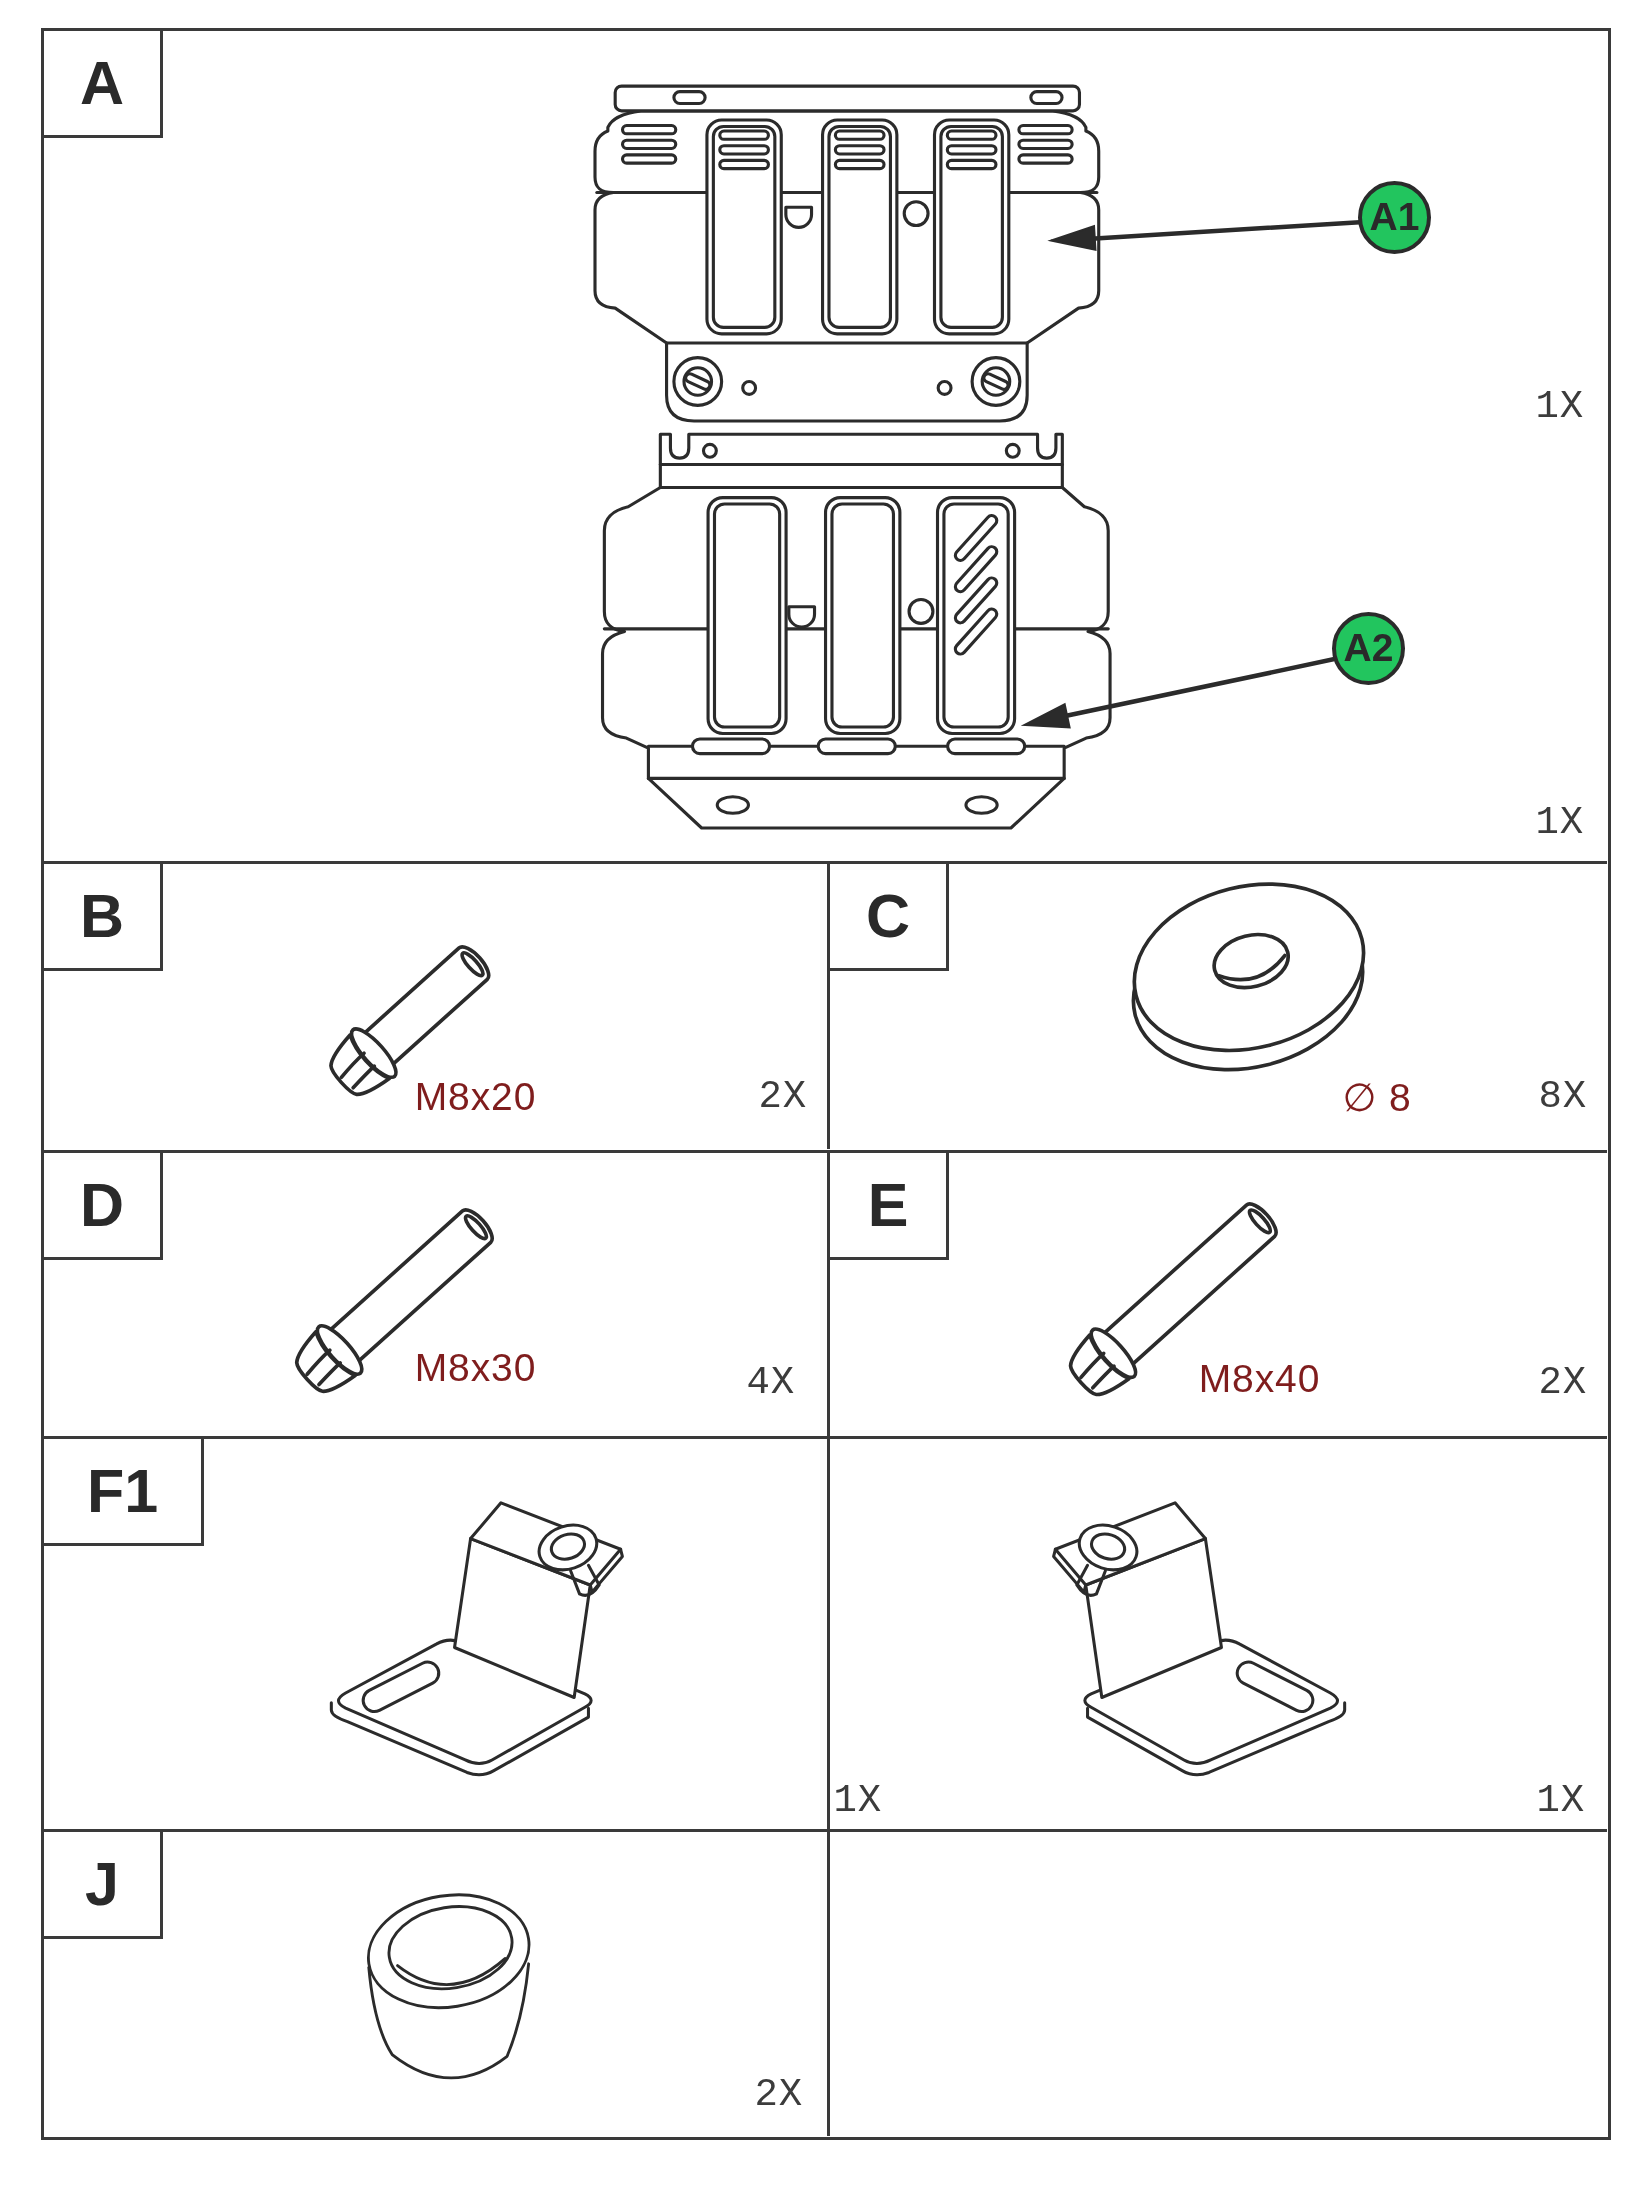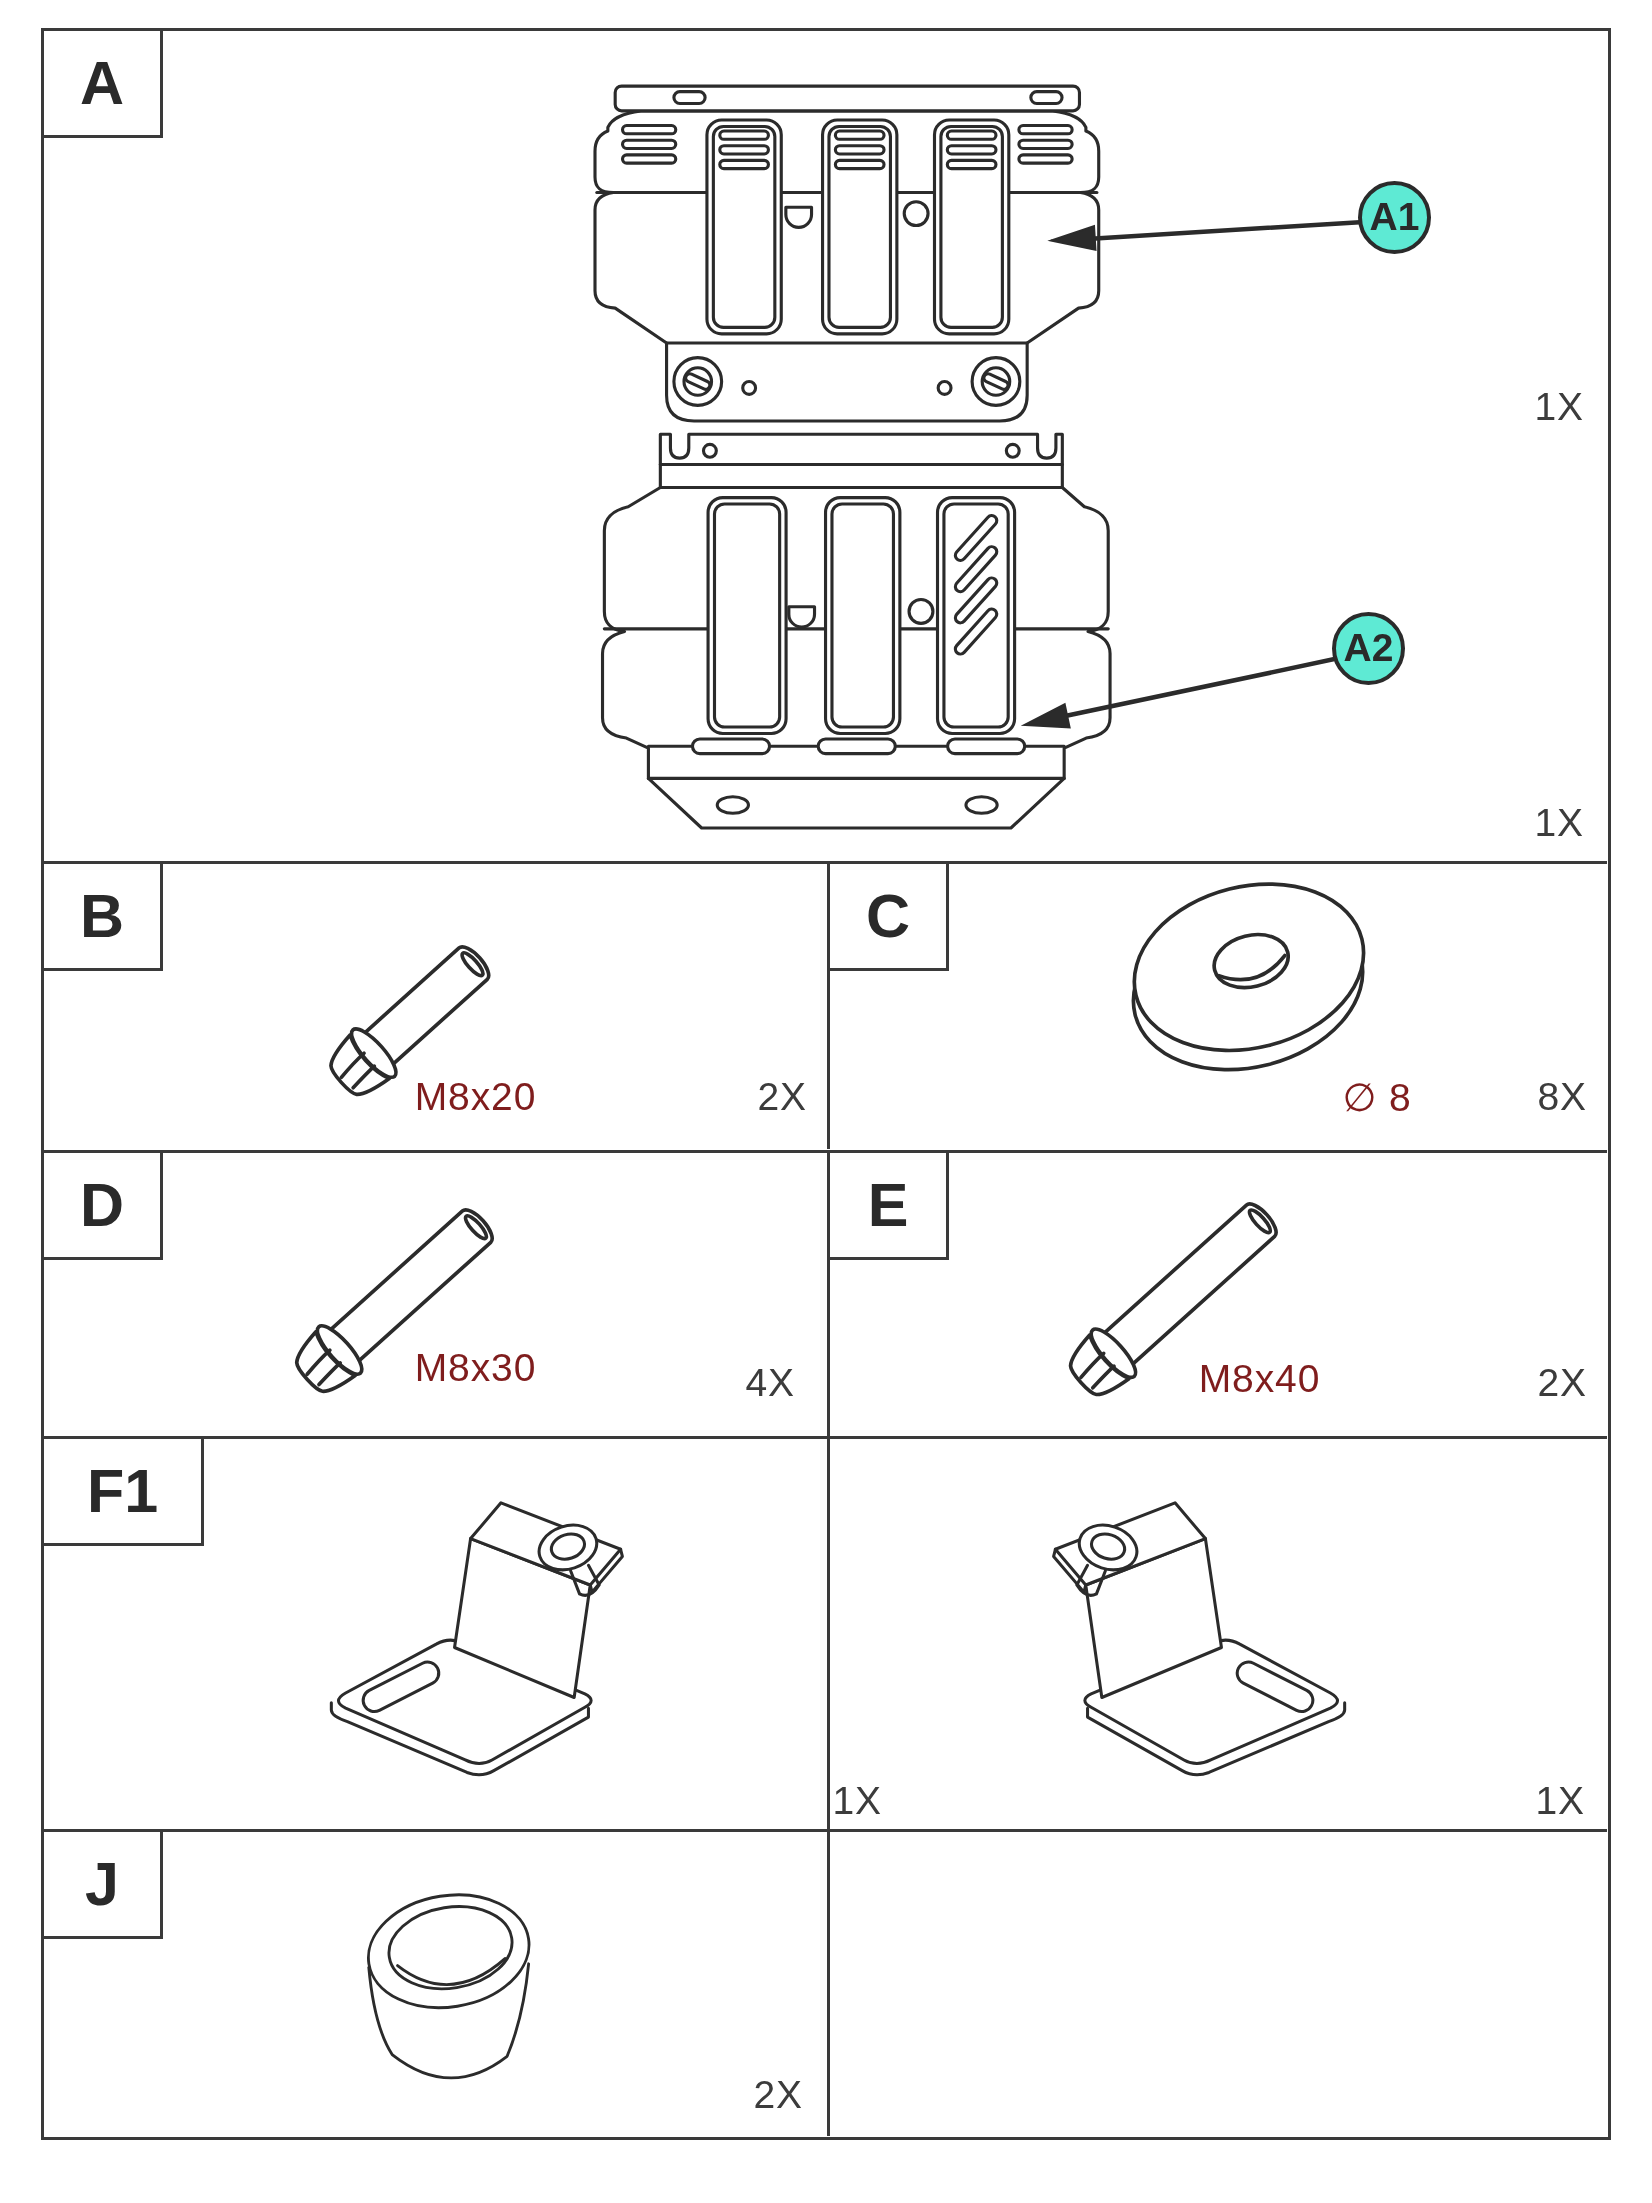--- a/index.html
+++ b/index.html
@@ -9,25 +9,25 @@
         border:3.7px solid #3a3a3a;box-sizing:border-box;}
   .row{position:absolute;left:0;width:1563px;box-sizing:border-box;}
   .row.bt{border-top:3.7px solid #3a3a3a;}
   .cell{position:absolute;top:0;height:100%;box-sizing:border-box;}
   .cell.right{border-left:3.7px solid #3a3a3a;}
   .labelbox{position:absolute;left:0;top:0;width:119px;height:107px;
             border-right:3.7px solid #3a3a3a;border-bottom:3.7px solid #3a3a3a;
             box-sizing:border-box;display:flex;align-items:center;justify-content:center;
             font-weight:bold;font-size:61px;color:#2a2a2a;background:#fff;}
   .labelbox.wide{width:160px;}
-  .qty{position:absolute;font-size:39px;color:#3c3c3c;letter-spacing:0.9px;}
+  .qty{position:absolute;font-size:39px;color:#3c3c3c;letter-spacing:0.9px;font-family:Liberation Mono, monospace;}
   .spec{position:absolute;font-size:39px;color:#7f1d1d;text-align:center;letter-spacing:0.9px;}
   .callout{position:absolute;width:73px;height:73px;border:4.6px solid #2b2b2b;border-radius:50%;
            box-sizing:border-box;display:flex;align-items:center;justify-content:center;
-           font-weight:bold;font-size:39px;color:#2a2a2a;background:#5eead4;}
+           font-weight:bold;font-size:39px;color:#2a2a2a;background:#22c55e;}
   svg{position:absolute;overflow:visible;}
 </style>
 </head>
 <body>
 
 <div class="page">
 <div class="grid">
 
   <div class="row" style="top:0;height:830px;">
     <div class="cell" style="left:0;width:1563px;">

